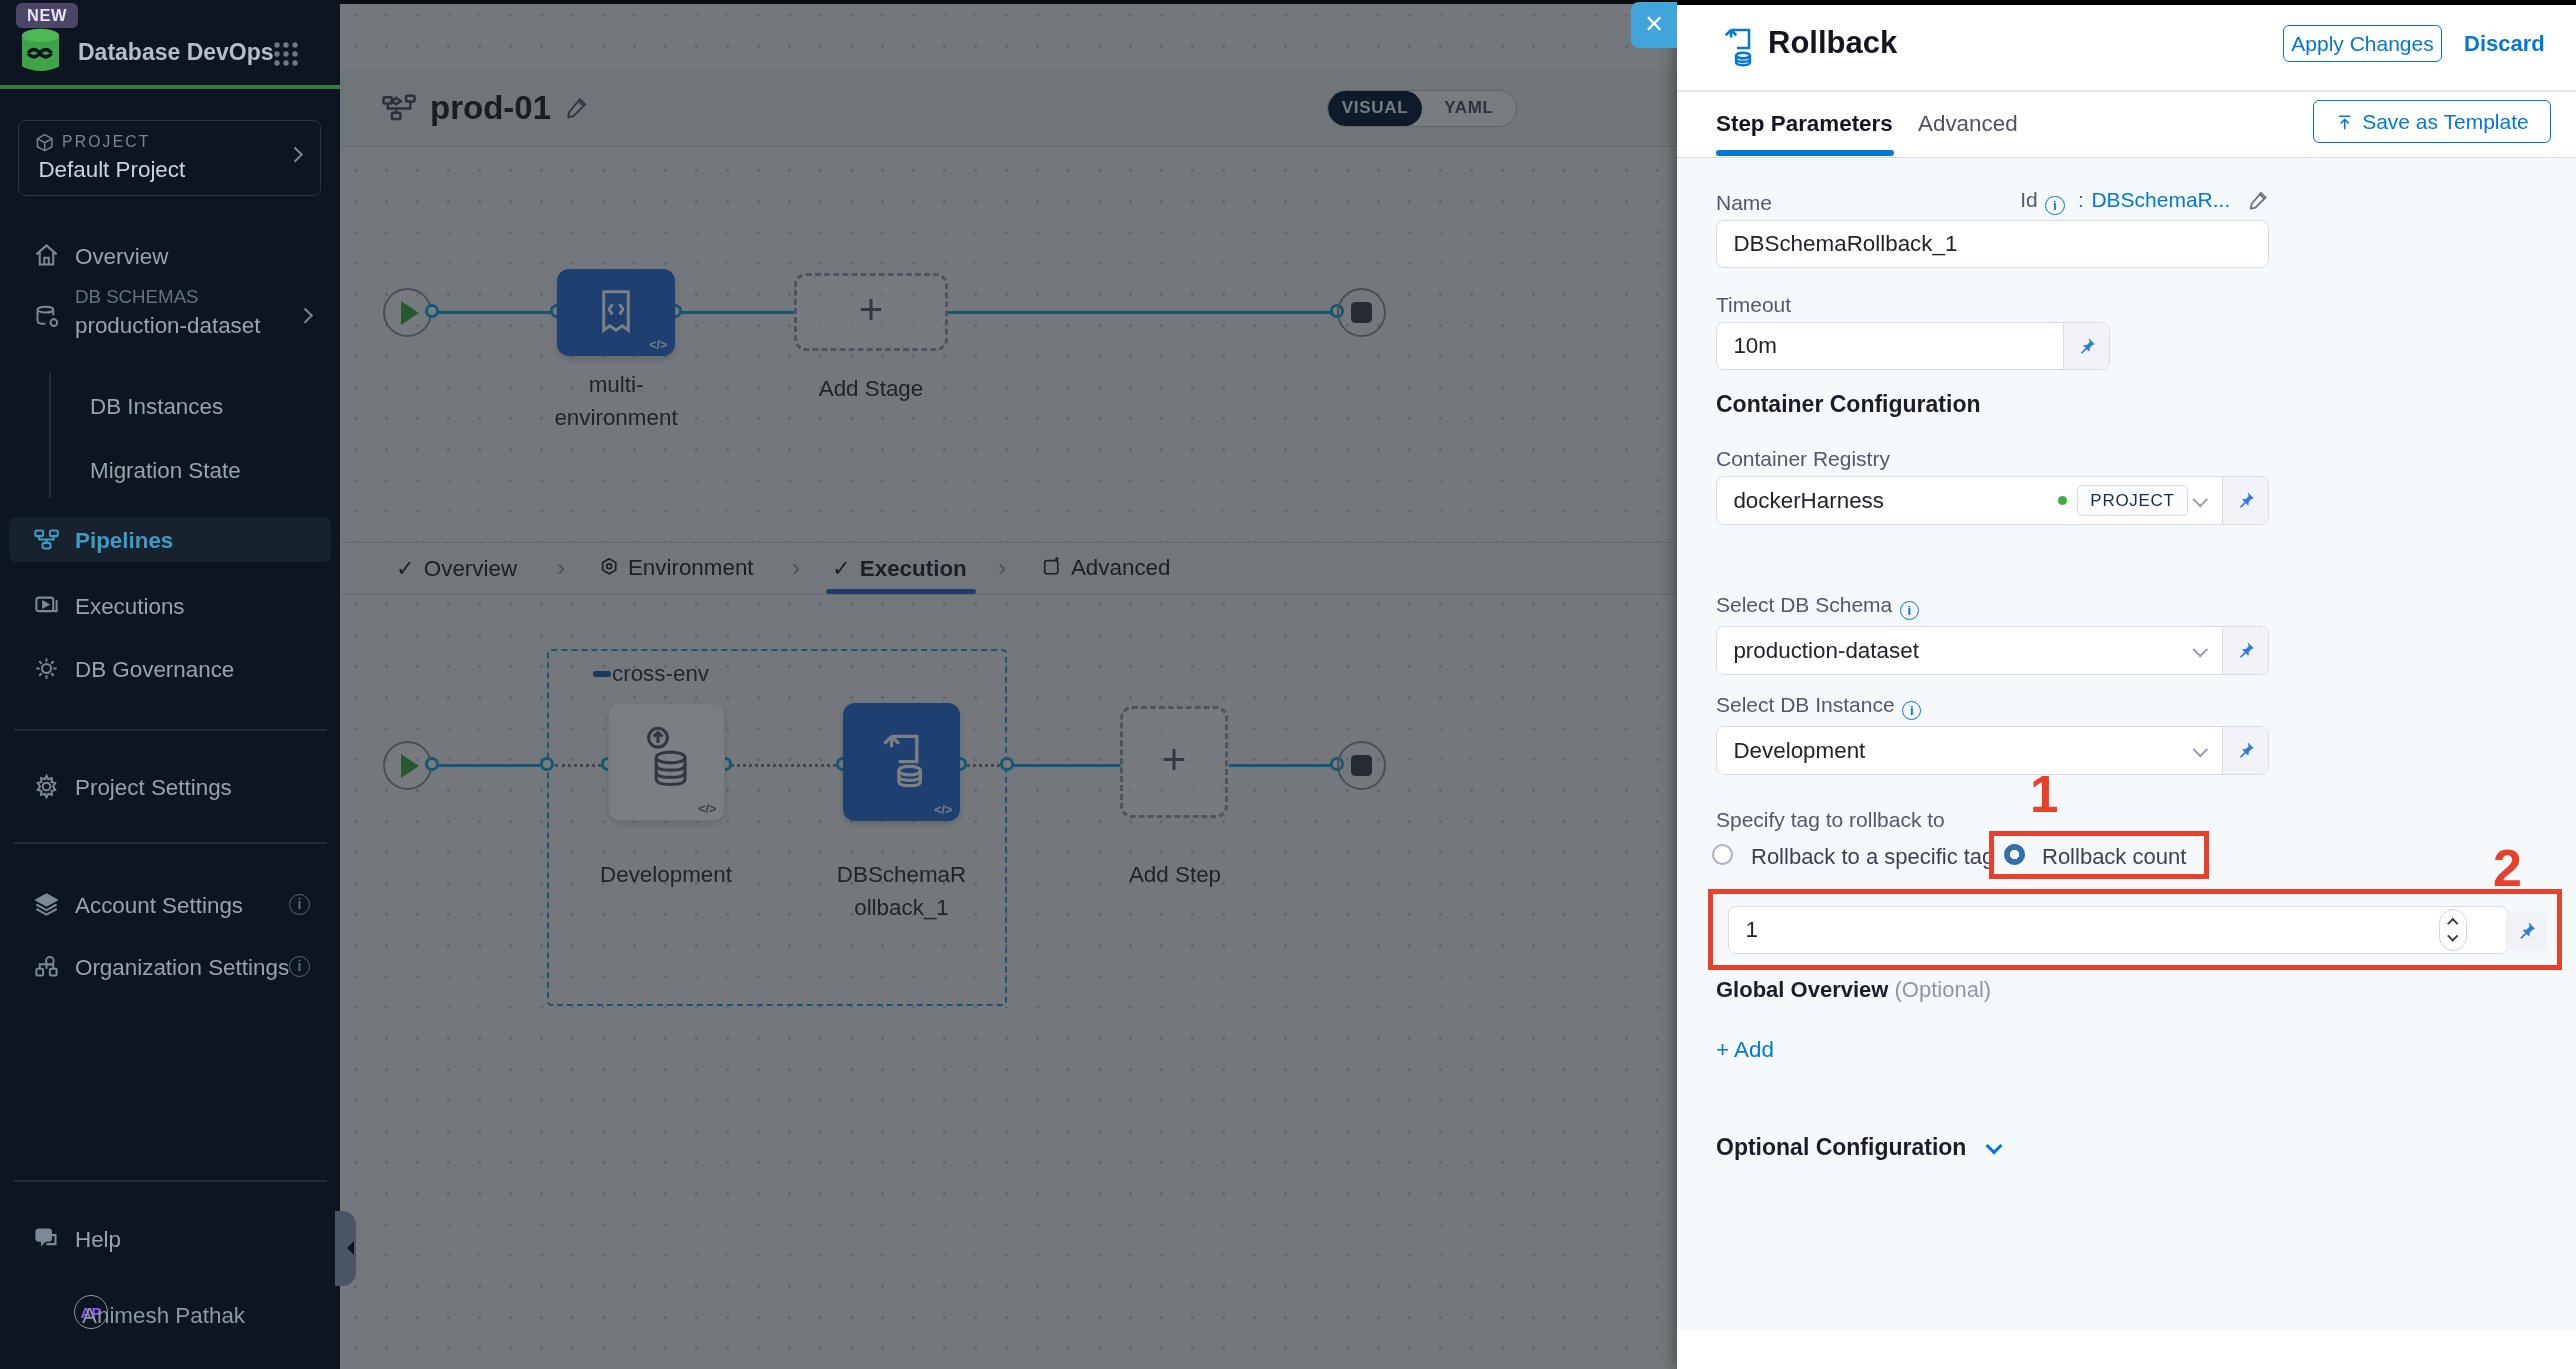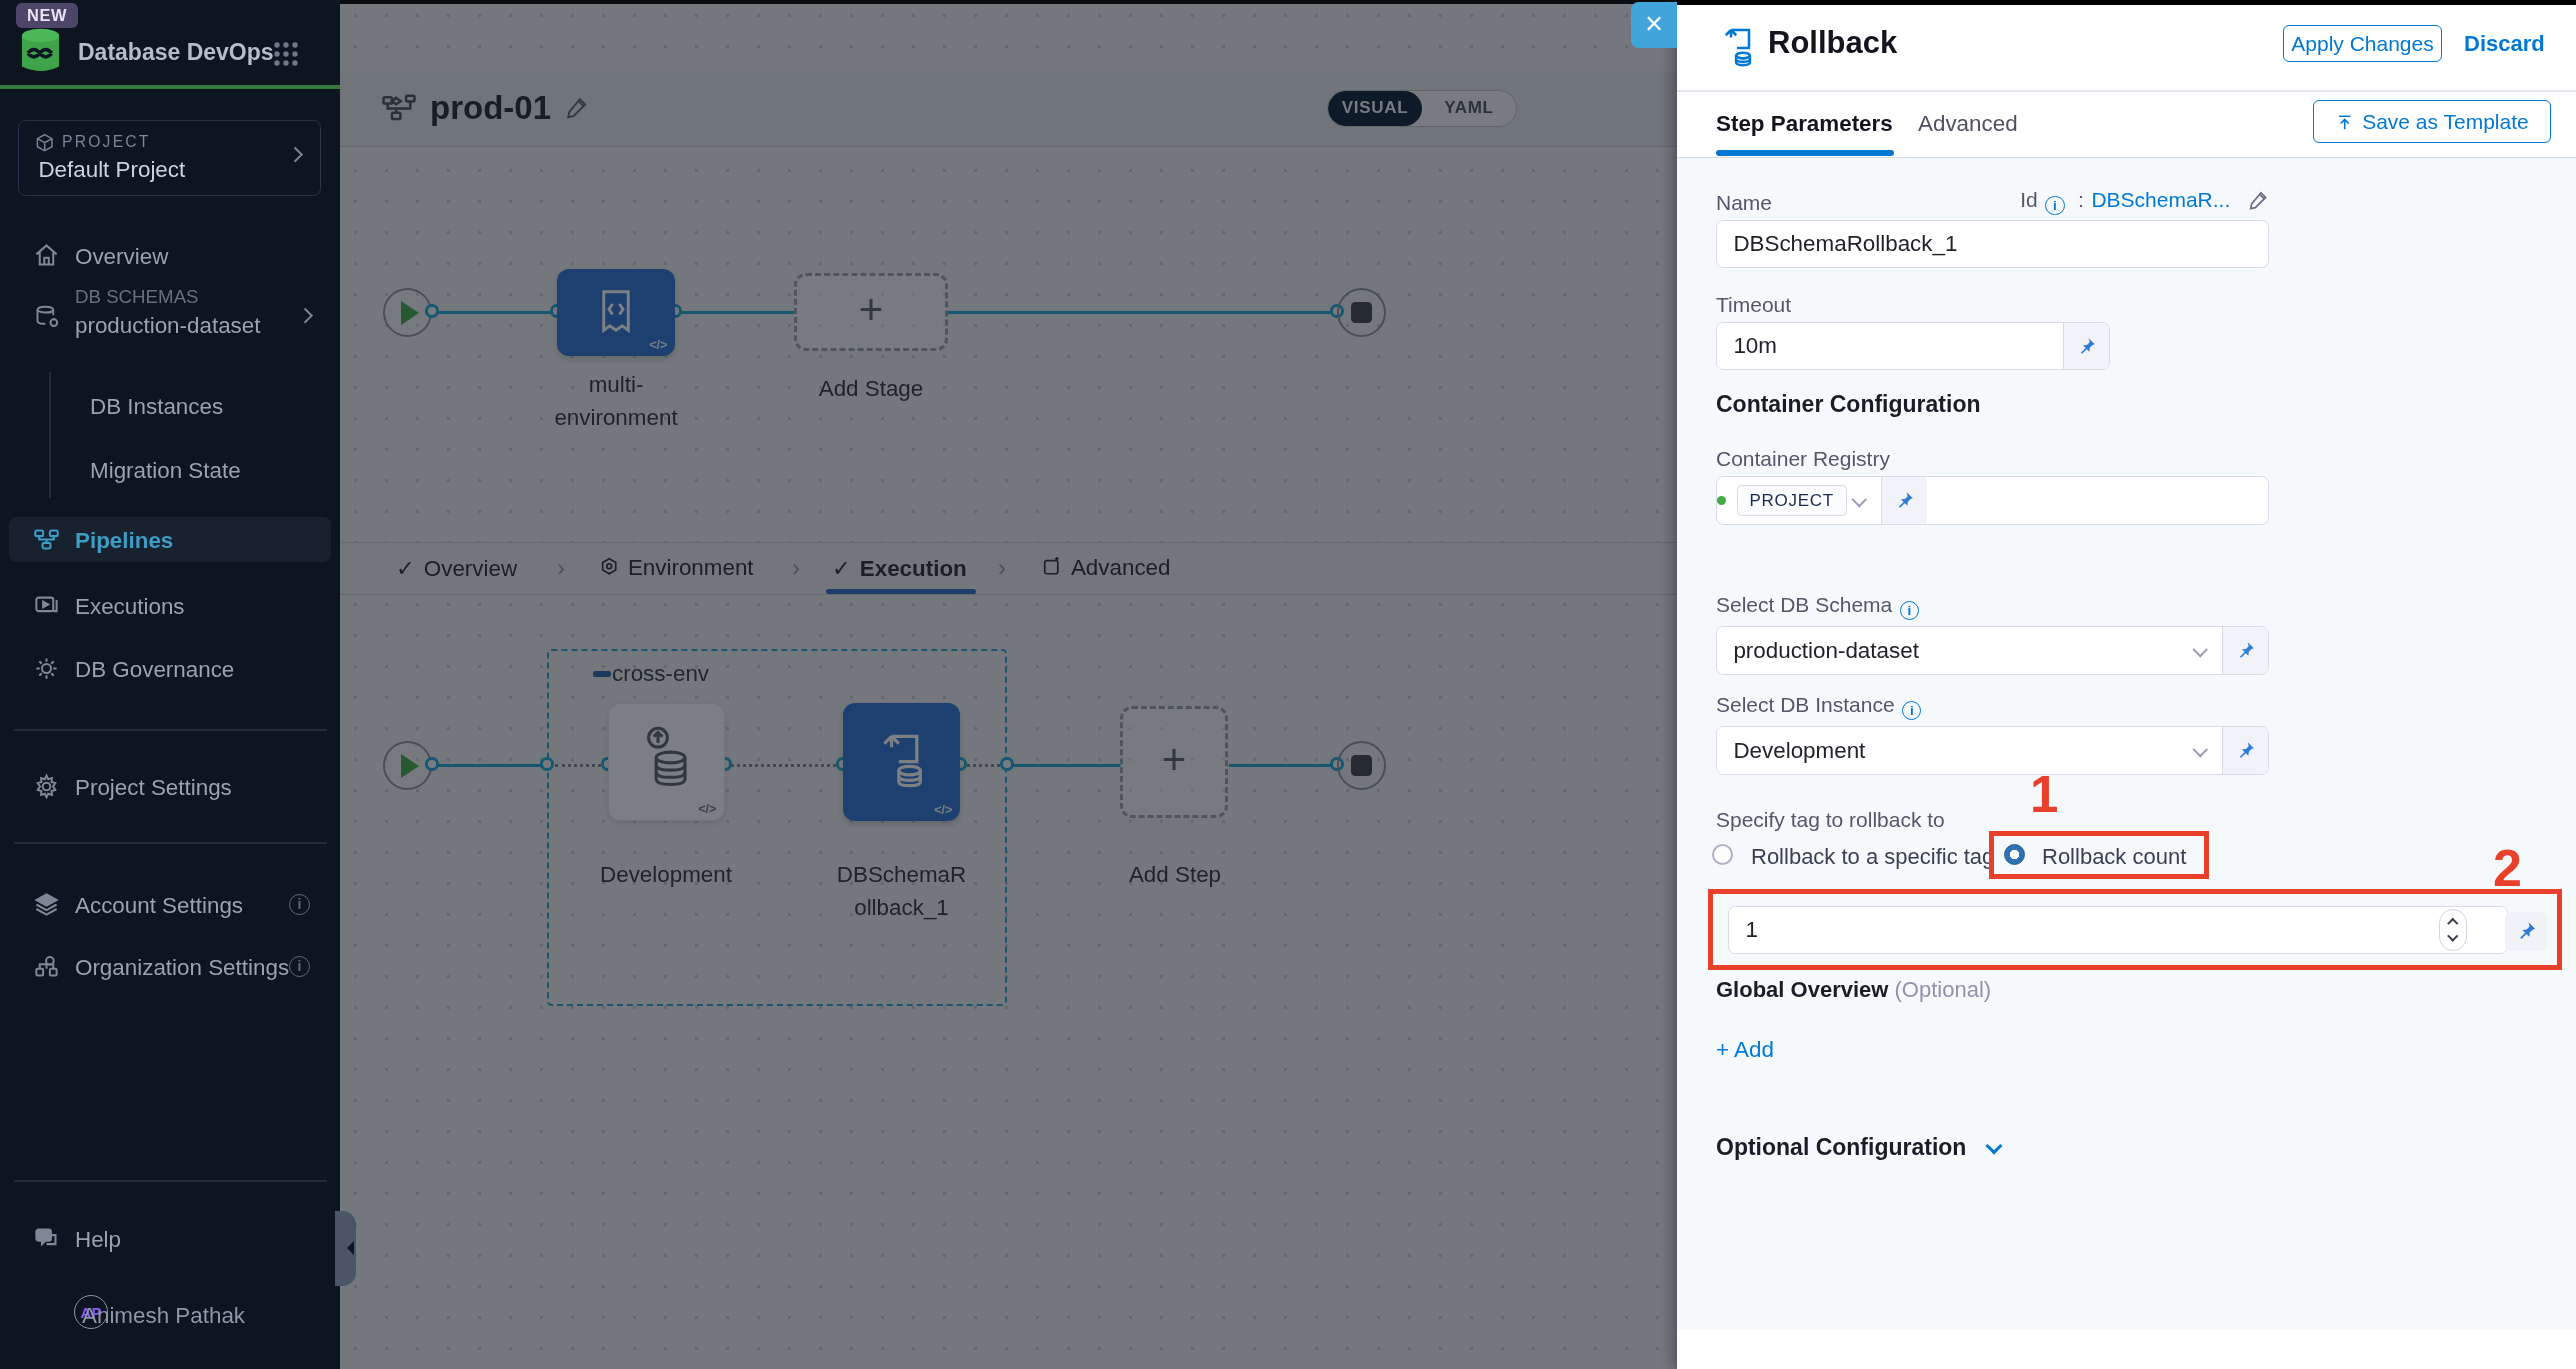--- a/index.html
+++ b/index.html
@@ -454,20 +454,21 @@
         <span class="pin-cell">
             <svg width="21" height="21" viewBox="0 0 24 24">
               <path fill="#2E7CD6" d="M14.5 2.5l7 7-2.6.9-3.1 3.1-.5 4.5-3-3-5.4 5.4-1.3-1.3 5.4-5.4-3-3 4.5-.5 3.1-3.1z"></path>
             </svg>
           </span>
       </div>
 
       <span class="f-head" style="left:39px;top:233px">Container Configuration</span>
       <span class="f-label" style="left:39px;top:289px">Container Registry</span>
       <div class="inp-group" style="left:39px;top:318px;width:553px;height:49px">
+        <input value="dockerHarness" style="">
         <span class="green-dot"></span>
         <span class="scope-badge">PROJECT</span>
         <span class="chv-down"></span>
         <span class="pin-cell">
             <svg width="21" height="21" viewBox="0 0 24 24">
               <path fill="#2E7CD6" d="M14.5 2.5l7 7-2.6.9-3.1 3.1-.5 4.5-3-3-5.4 5.4-1.3-1.3 5.4-5.4-3-3 4.5-.5 3.1-3.1z"></path>
             </svg>
           </span>
       </div>
 

